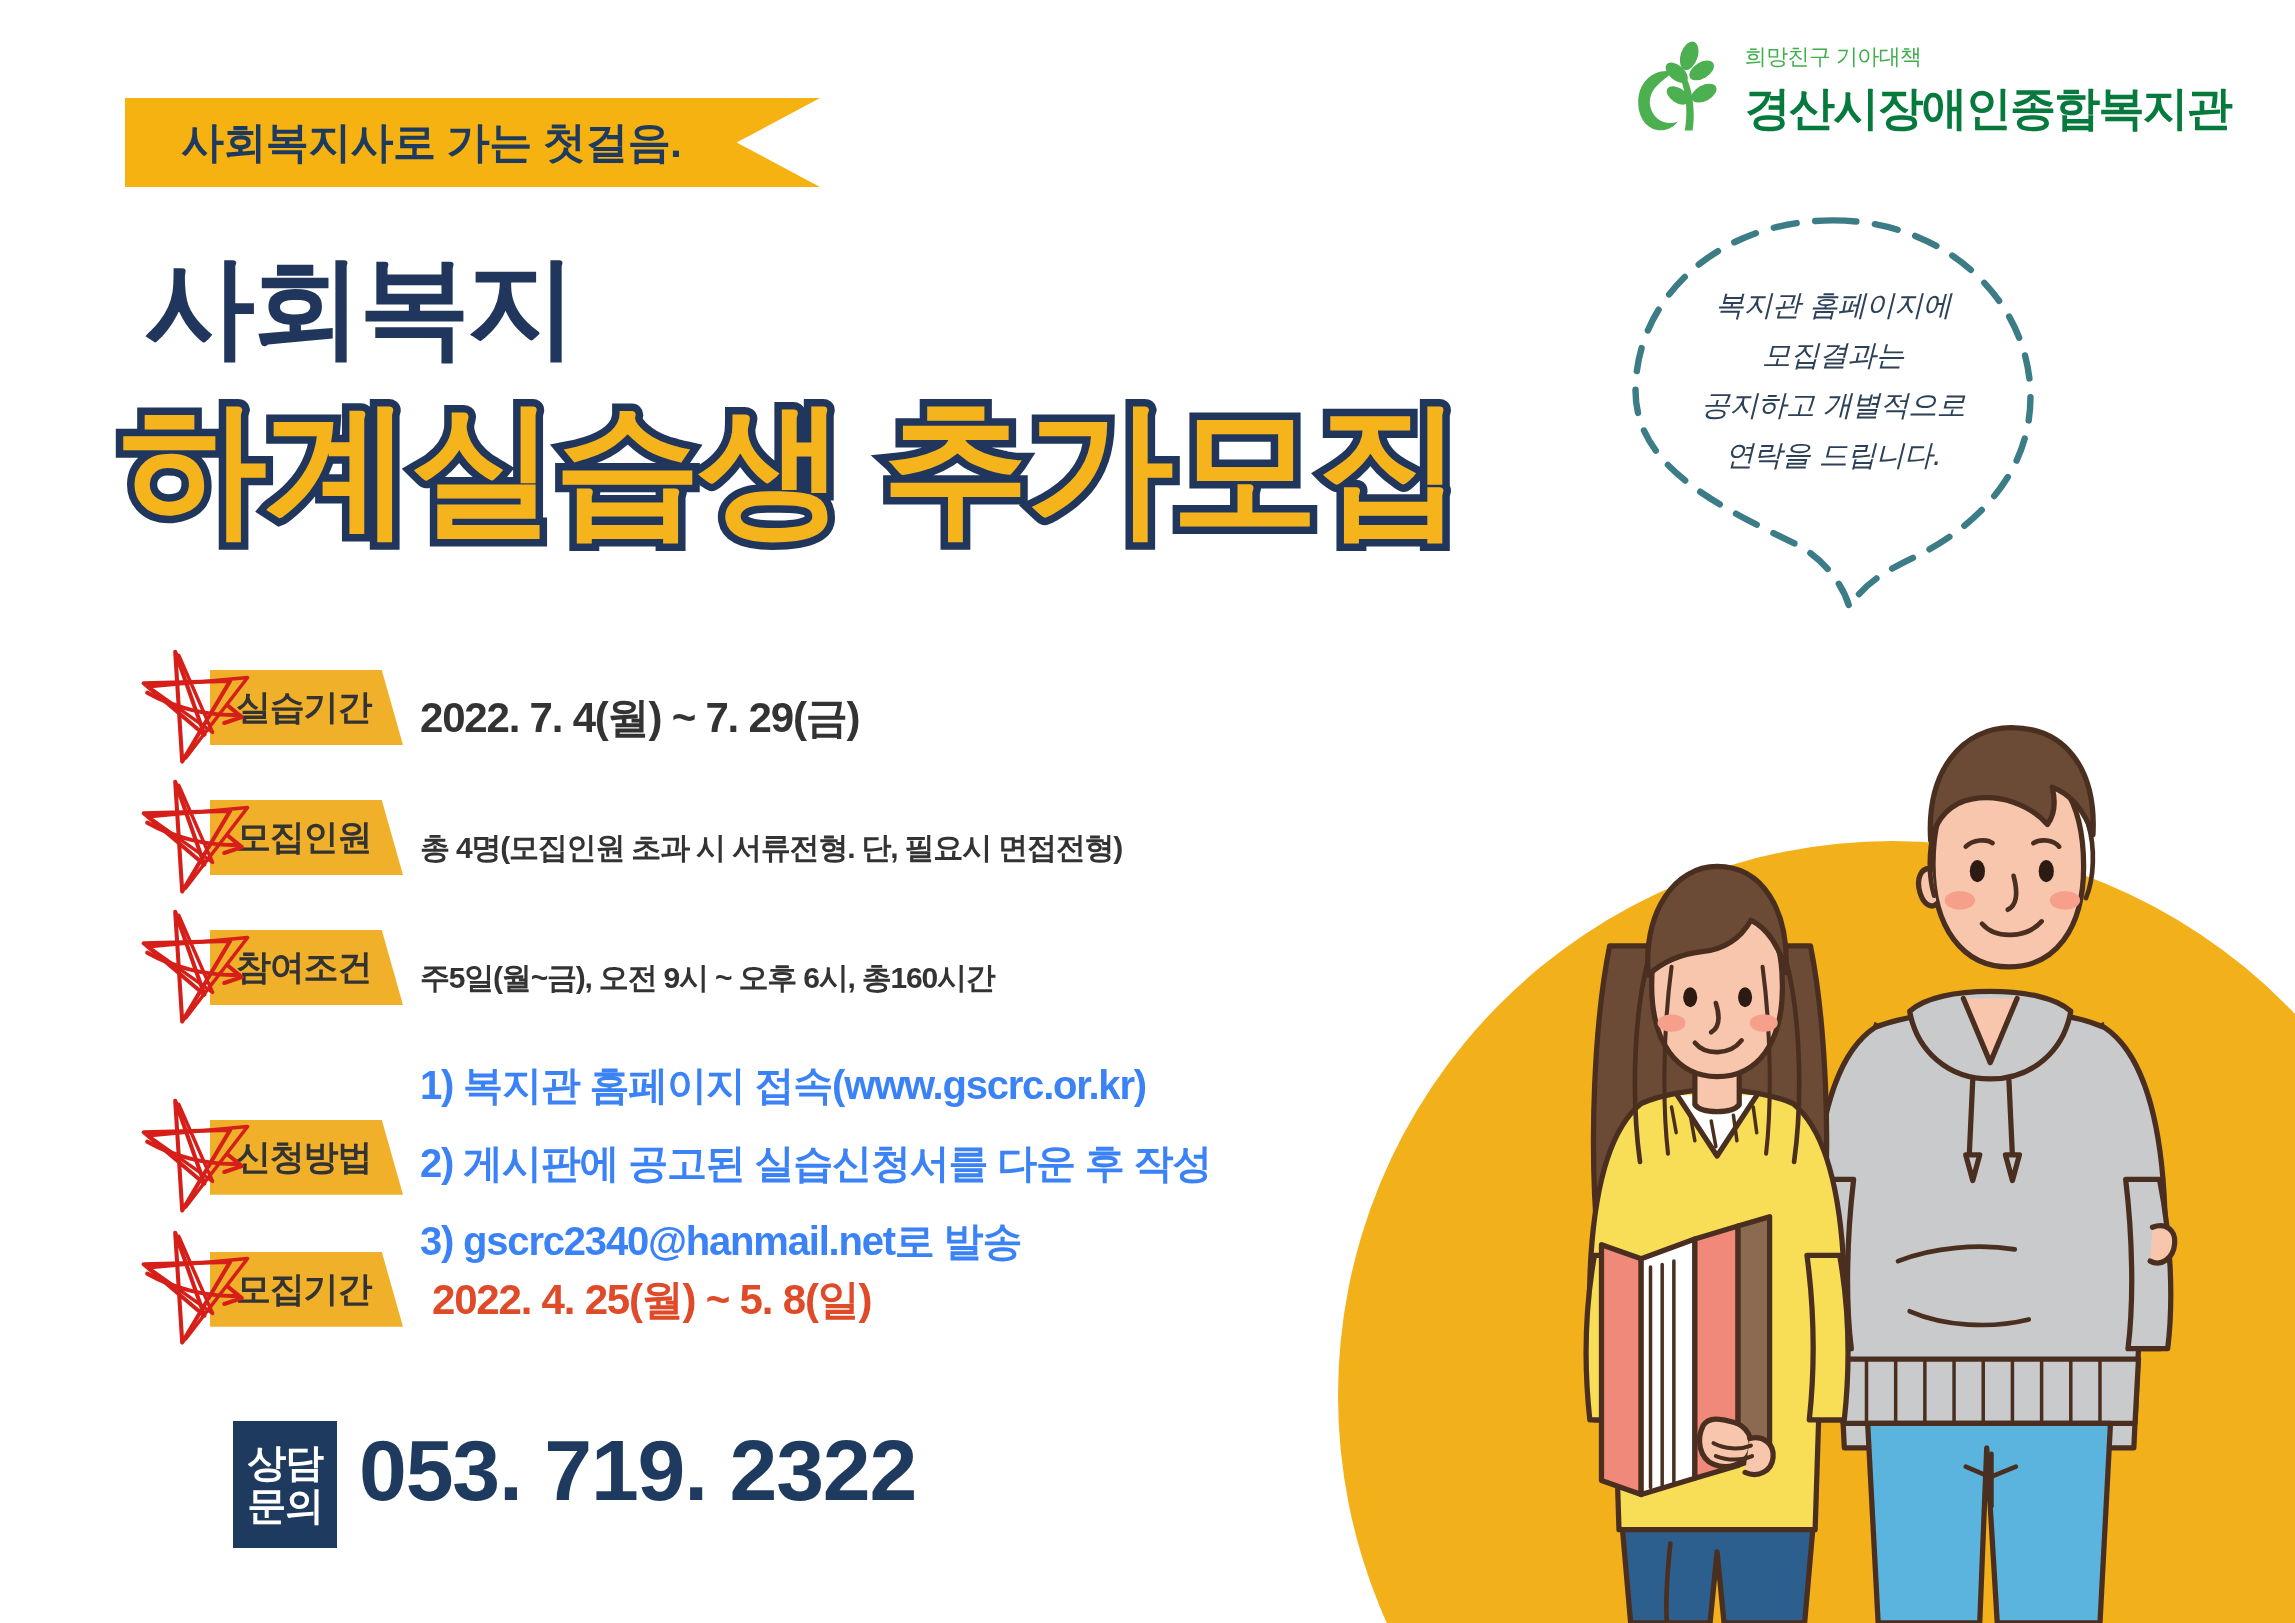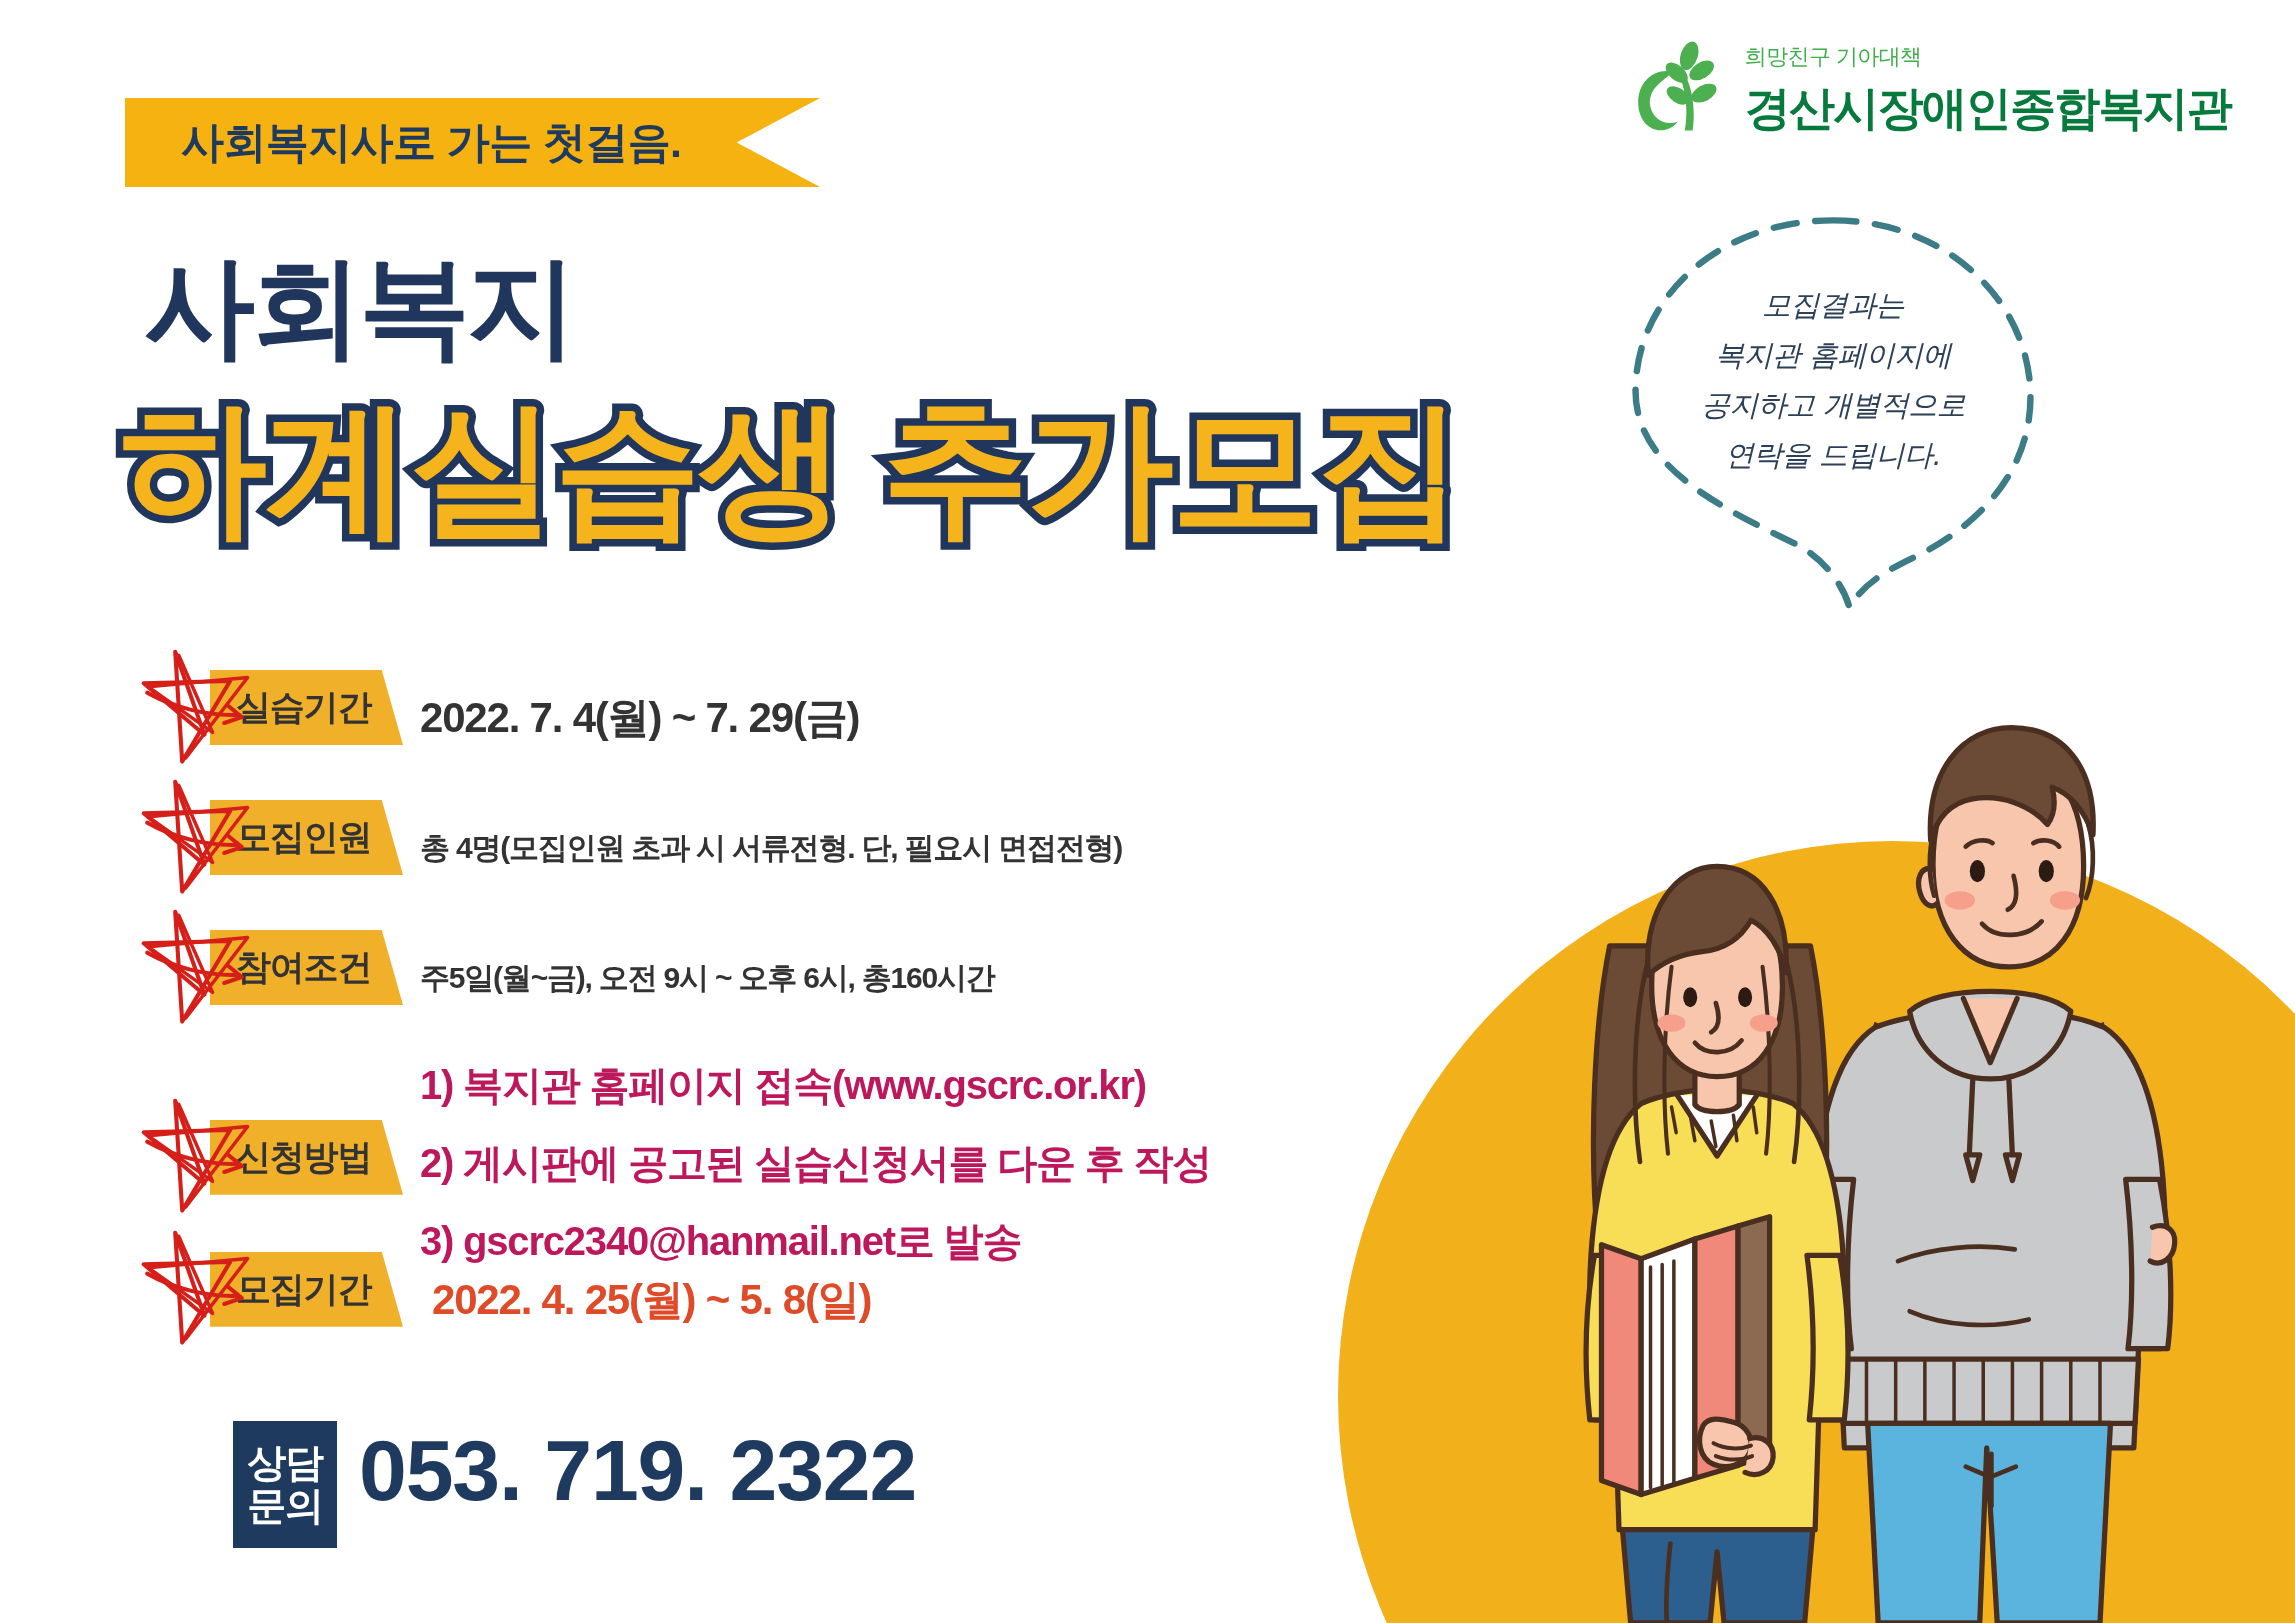--- a/index.html
+++ b/index.html
@@ -130,21 +130,21 @@
   }
   .val.red{ color:#DF4B28; }
   .val.small{ font-size:30px; }
 
   .steps{
     flex:1 1 auto;
     padding-top:10.5px;
     display:flex; flex-direction:column; gap:23px;
   }
   .step{
-    color:#be185d; font-size:40px; font-weight:700;
+    color:#3b82f6; font-size:40px; font-weight:700;
     letter-spacing:-1.2px; white-space:nowrap;
   }
 
   
   .phone{
     position:absolute; left:233px; top:1421px;
     display:flex; gap:22px;
     z-index:5;
   }
   .phone-badge{
@@ -195,22 +195,22 @@
 
 <div class="title-1">사회복지</div>
 <div class="title-2">하계실습생 추가모집</div>
 
 <div class="bubble">
   <svg viewBox="0 0 760 700" preserveAspectRatio="none">
     <path d="M380 28 C575 28, 718 168, 718 330 C718 470, 612 560, 520 604 C470 628, 432 650, 408 690
              C400 660, 372 612, 320 584 C190 520, 42 452, 42 320 C42 160, 185 28, 380 28 Z" fill="none" stroke="#3C7C86" stroke-width="11" stroke-dasharray="40 32" stroke-linecap="round"></path>
   </svg>
   <div class="bubble-text">
+    <div>복지관 홈페이지에</div>
     <div>모집결과는</div>
-    <div>복지관 홈페이지에</div>
     <div>공지하고 개별적으로</div>
     <div>연락을 드립니다.</div>
   </div>
 </div>
 
 <div class="info">
 
   <div class="row">
     <div class="tag-wrap">
       <svg class="star" viewBox="0 0 250 212">

